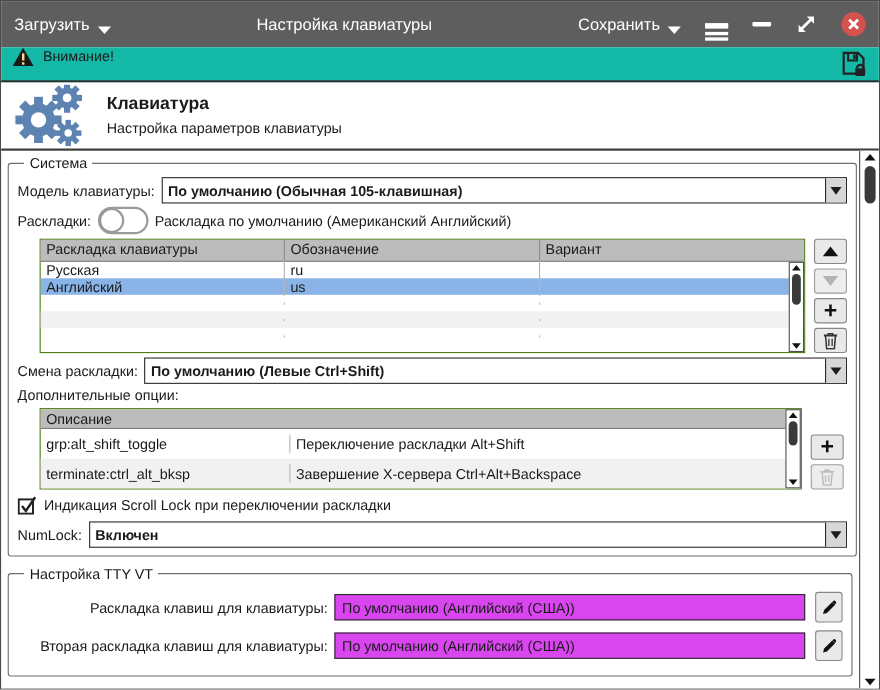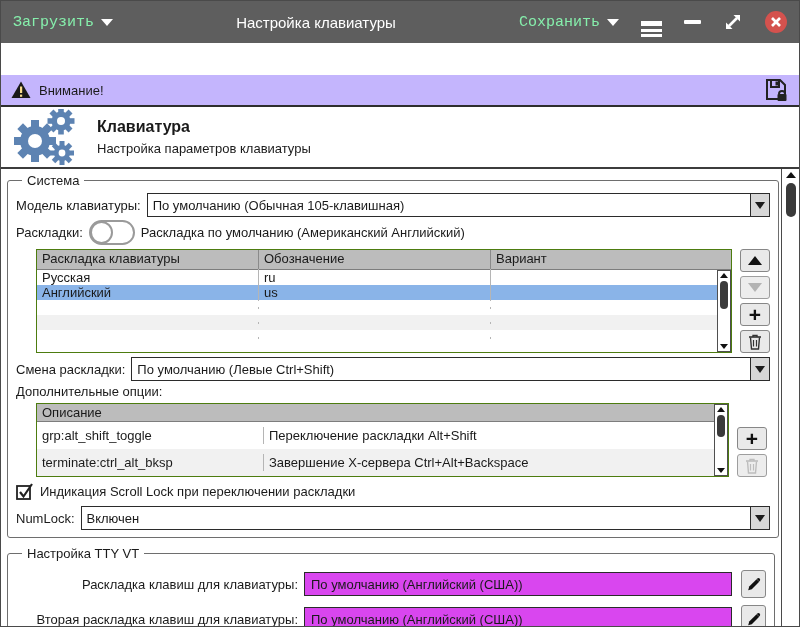--- a/index.html
+++ b/index.html
@@ -4,36 +4,36 @@
 <style>
   * { margin:0; padding:0; box-sizing:border-box; }
   html,body { background:#fff; }
   body { font-family:"Liberation Sans", sans-serif; color:#1a1a1a; }
   .window{ width:800px; height:627px; position:relative; border:1px solid #4a4a4a;
            overflow:hidden; background:#fff; }
 
   
   .titlebar{ height:42px; background:#5e5e5e; display:flex; align-items:center;
              padding:0 12px; color:#fff; }
-  .menu-btn{ display:flex; align-items:center; gap:7px; font-size:15px; color:#86efac;
-             background:none; border:none; cursor:pointer; font-family:Liberation Mono, monospace; }
+  .menu-btn{ display:flex; align-items:flex-end; gap:7px; font-size:15px; color:#ffffff;
+             background:none; border:none; cursor:pointer; font-family:Liberation Sans, sans-serif; }
   .caret-down{ width:0; height:0; border-left:6px solid transparent;
                border-right:6px solid transparent; border-top:7px solid #fff; }
   .tb-title{ flex:1; text-align:center; font-size:15px; }
   .tb-right{ display:flex; align-items:center; gap:22px; }
   .icon-btn{ background:none; border:none; cursor:pointer; display:flex;
              align-items:center; justify-content:center; padding:0; }
   .hamburger span{ display:block; width:21px; height:3px; background:#fff; margin:2.5px 0; }
   .min-bar{ width:17px; height:4px; background:#fff; border-radius:1px; }
   .close-circle{ width:22px; height:22px; border-radius:50%; background:#d4524e;
                  display:flex; align-items:center; justify-content:center; }
 
   
-  .warnbar{ height:32px; background:#c4b5fd; border-bottom:2px solid #2e2e2e;
-            display:flex; align-items:center; padding:0 10px; gap:8px;margin-top:32px; }
+  .warnbar{ height:32px; background:#14b8a6; border-bottom:2px solid #2e2e2e;
+            display:flex; padding:0 10px; gap:8px; }
   .warn-text{ font-size:13px; flex:1; }
 
   
   .apphead{ height:62px; display:flex; align-items:center; gap:20px; padding:0 8px;
             border-bottom:2px solid #3c3c3c; background:#fff; }
   .apphead-titles .t1{ font-size:16px; font-weight:bold; margin-bottom:5px; }
   .apphead-titles .t2{ font-size:13px; }
 
   
   .content{ height:489px; display:flex; }
@@ -50,21 +50,21 @@
   
   fieldset{ border:1px solid #6e6e6e; border-radius:3px; padding:2px 8px 6px 8px; }
   fieldset.sys{ margin-bottom:8px; }
   legend{ font-size:13px; padding:0 5px; margin-left:6px; }
 
   .frow{ display:flex; align-items:center; gap:6px; margin:3px 0; font-size:13px; }
   .lbl{ white-space:nowrap; }
 
   
   .combo{ flex:1; height:24px; border:1px solid #2b2b2b; background:#fff;
-          display:flex; align-items:stretch; cursor:pointer; }
+          display:flex; align-items:stretch; cursor:pointer;font-weight:bold; }
   .combo-text{ flex:1; font-size:13px; padding:4px 5px; white-space:nowrap; overflow:hidden; }
   .combo-btn{ width:19px; background:#d7d7d7; border-left:1px solid #2b2b2b;
               display:flex; align-items:center; justify-content:center; }
   .combo-arrow{ width:0; height:0; border-left:5px solid transparent;
                 border-right:5px solid transparent; border-top:7px solid #1c1c1c; }
 
   
   .toggle{ width:46px; height:25px; border:2px solid #9a9a9a; border-radius:13px;
            position:relative; background:#fff; cursor:pointer; flex:none; }
   .toggle .knob{ position:absolute; left:-1px; top:-1px; width:23px; height:23px;

